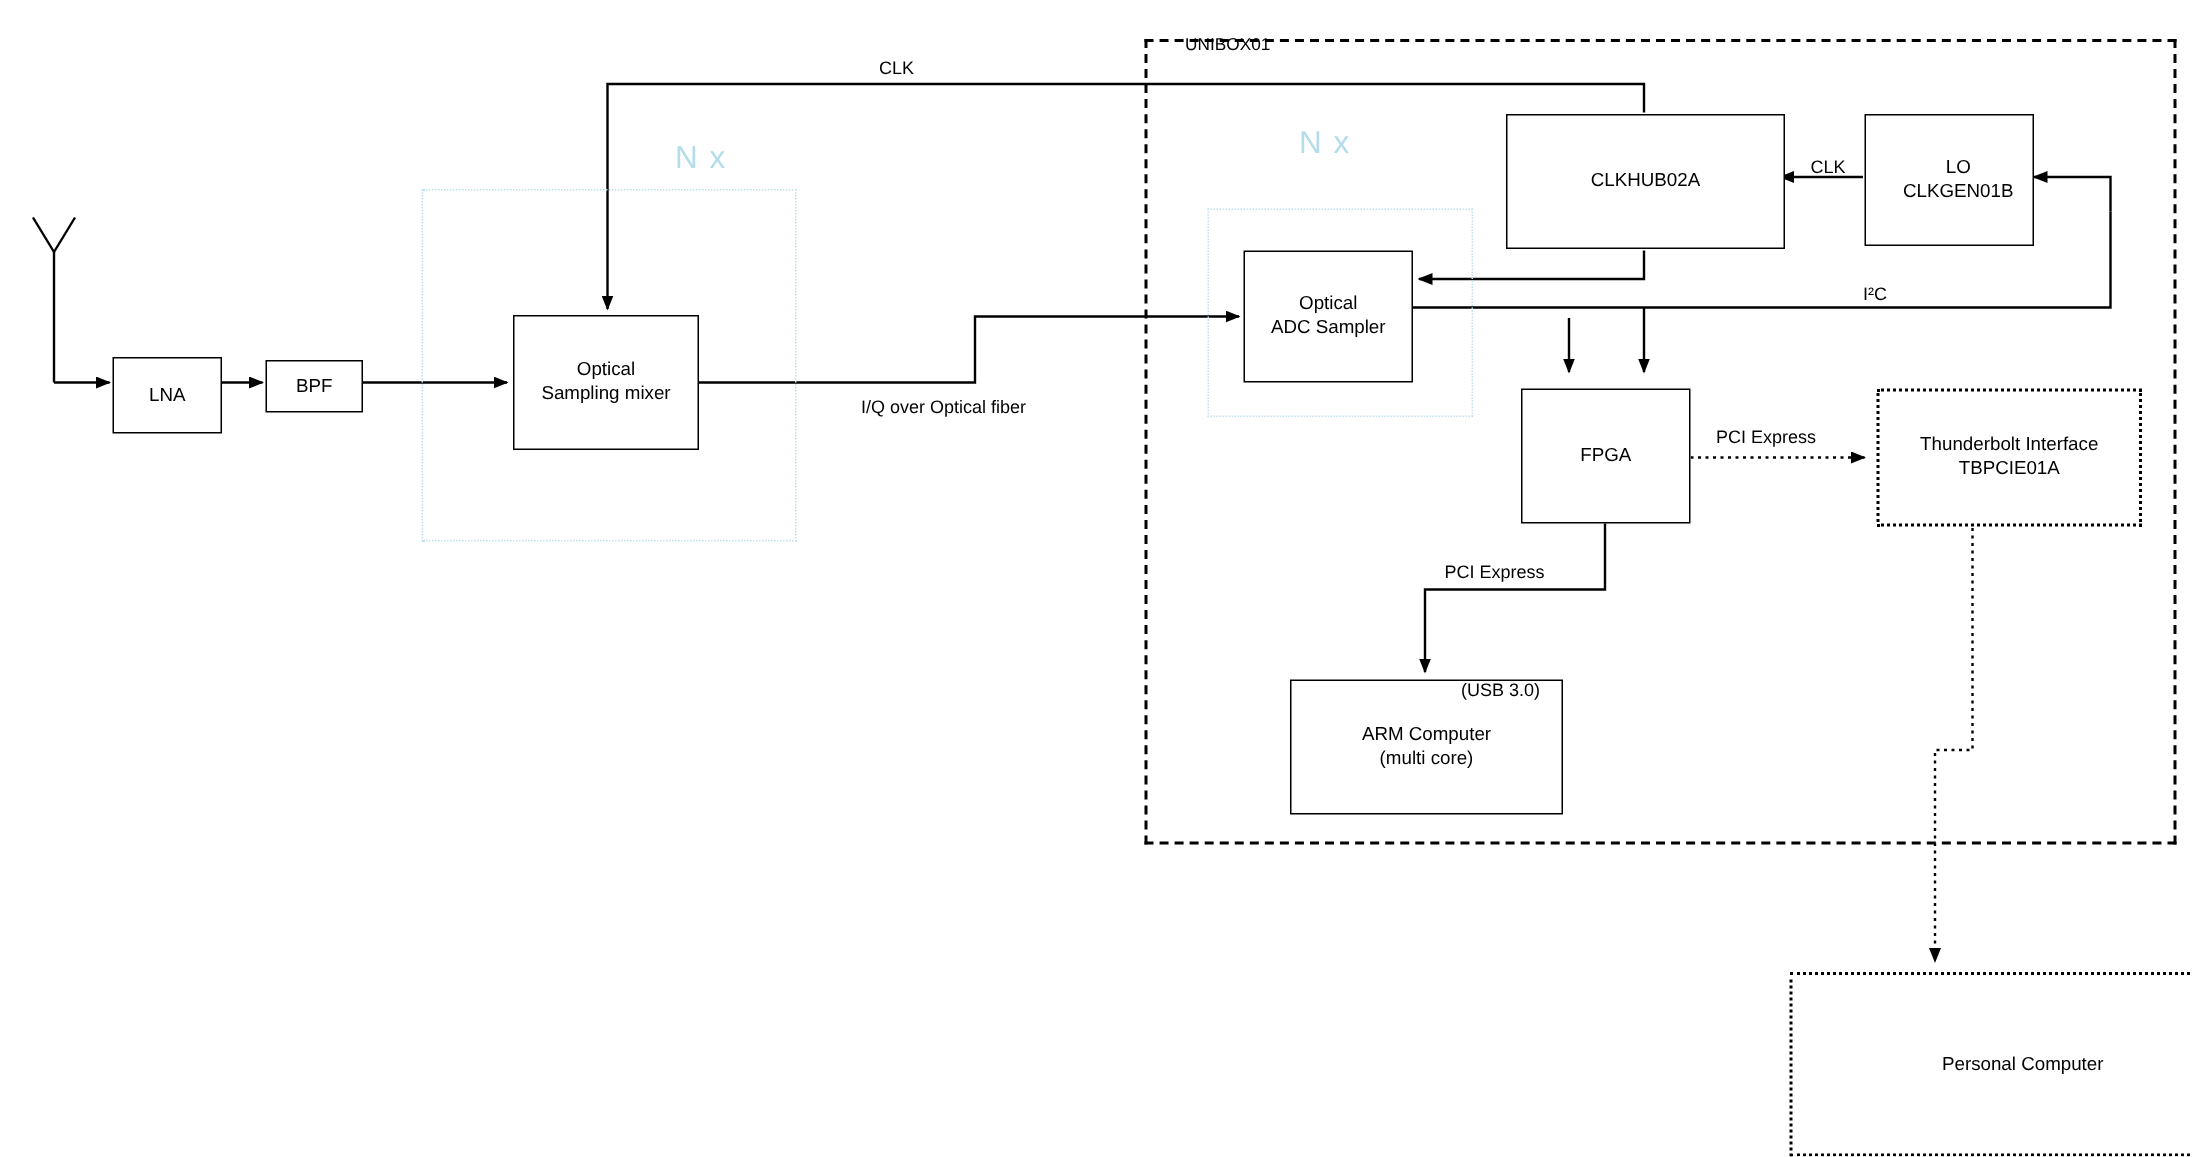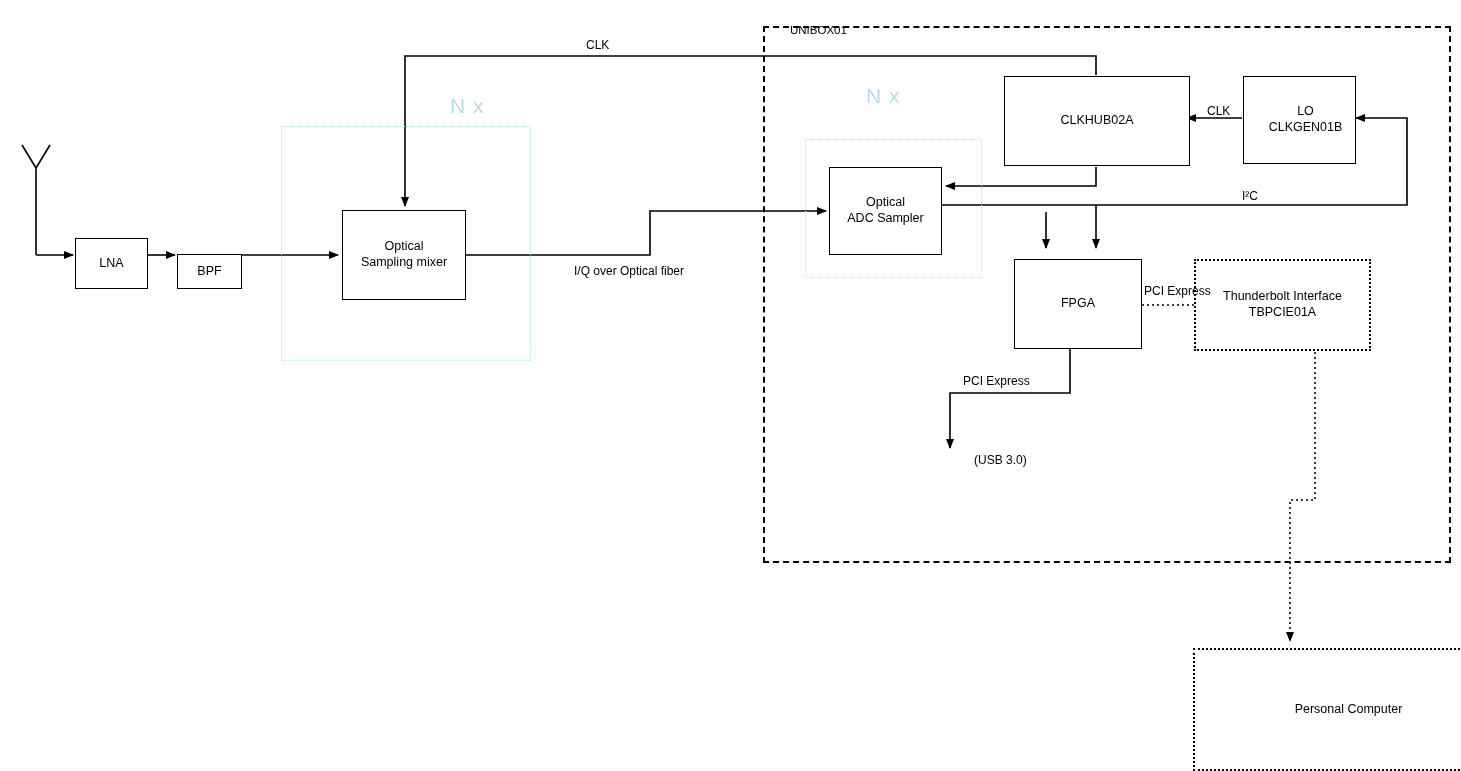--- a/index.html
+++ b/index.html
@@ -149,31 +149,33 @@
   <div class="unibox" style="left:763px; top:26px; width:688px; height:537px;"></div>
   <div class="title-label" style="left:790px; top:0px;">UNIBOX01</div>
 
   <div class="nx-group" style="left:281px; top:126px; width:250px; height:235px;"></div>
   <div class="nx-label" style="left:450px; top:94px;">N x</div>
 
   <div class="nx-group" style="left:805px; top:139px; width:177px; height:139px;"></div>
   <div class="nx-label" style="left:866px; top:84px;">N x</div>
 
   <div class="box" style="left:75px; top:238px; width:73px; height:51px;">LNA</div>
-  <div class="box" style="left:177px; top:254px; width:65px; height:35px;">BPF</div>
+  <div class="box" style="left:177px; top:240px; width:65px; height:35px;">BPF</div>
   <div class="box" style="left:342px; top:210px; width:124px; height:90px;">Optical
 Sampling mixer</div>
   <div class="box" style="left:829px; top:167px; width:113px; height:88px;">Optical
 ADC Sampler</div>
   <div class="box" style="left:1004px; top:76px; width:186px; height:90px;">CLKHUB02A</div>
   <div class="box" style="left:1243px; top:76px; width:113px; height:88px;padding-left:12px;">LO
 CLKGEN01B</div>
-  <div class="box" style="left:1014px; top:259px; width:128px; height:90px;">FPGA</div>
-  <div class="box dotted" style="left:1194px; top:259px; width:177px; height:92px;">Thunderbolt Interface
+  <div class="box" style="left:1014px; top:259px; width:113px; height:90px;">FPGA</div>
+  <div class="box dotted" style="left:1251px; top:259px; width:177px; height:92px;">Thunderbolt Interface
 TBPCIE01A</div>
+  <div class="box" style="left:860px; top:453px; width:182px; height:90px;">ARM Computer
+(multi core)</div>
   <div class="box dotted" style="left:1193px; top:648px; width:311px; height:123px;text-align:center;">Personal Computer</div>
 
   <div class="edge-label" style="left:586px; top:38px;">CLK</div>
   <div class="edge-label" style="left:1207px; top:104px;">CLK</div>
   <div class="edge-label" style="left:1242px; top:189px;">I²C</div>
   <div class="edge-label" style="left:574px; top:264px;text-align:center;">I/Q over Optical fiber</div>
   <div class="edge-label" style="left:1144px; top:284px;">PCI Express</div>
   <div class="edge-label" style="left:963px; top:374px;">PCI Express</div>
   <div class="edge-label" style="left:974px; top:409px;margin-top:44px;">(USB 3.0)</div>
 

